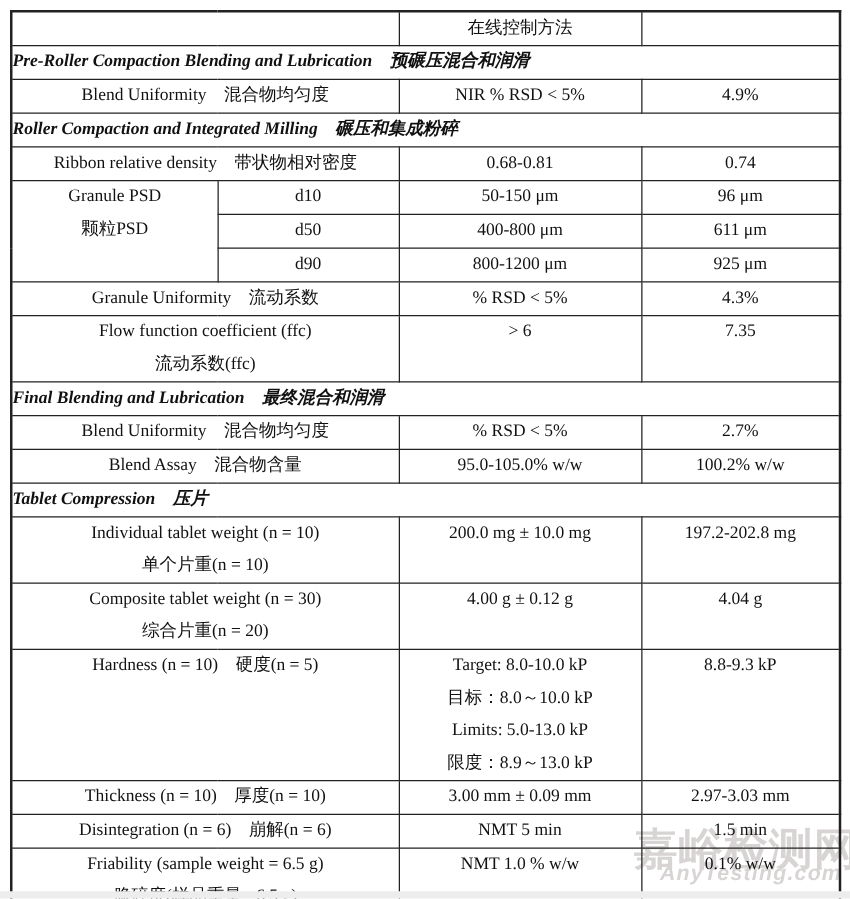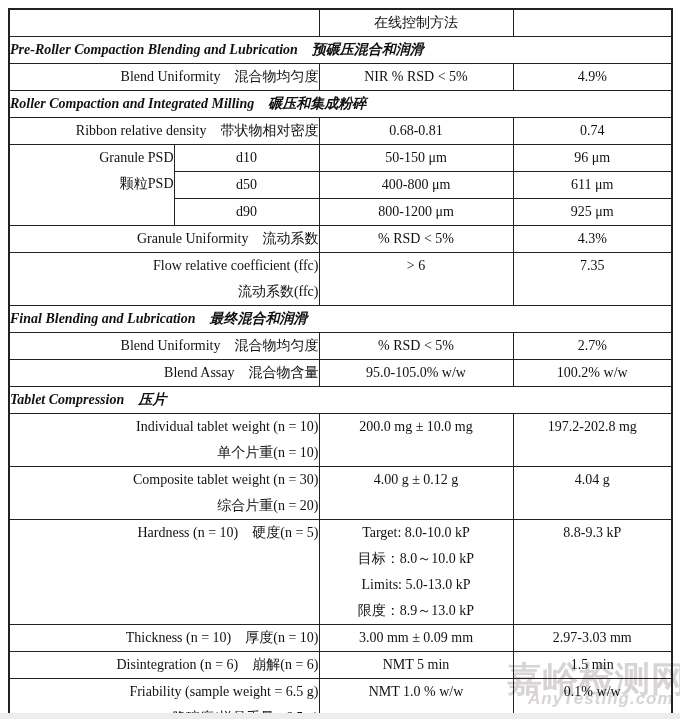--- a/index.html
+++ b/index.html
@@ -61,21 +61,21 @@
     vertical-align: top;
     line-height: 26px;
     padding: 0;
     overflow: hidden;
   }
   table.main {
     border: 2px solid #222222;
   }
   td.label {
     padding-left: 6px;
-    text-align: right;
+    text-align: center;
     margin-left: 44px;
   }
   td.center {
     text-align: center;
   }
   td.section {
     padding-left: 6px;
     font-weight: bold;
     font-style: italic;
   }
@@ -156,21 +156,21 @@
     </tr>
 
     <tr style="height:27px">
       <td colspan="2" class="label">Granule Uniformity　流动系数</td>
       <td class="center">% RSD &lt; 5%</td>
       <td class="center">4.3%</td>
     </tr>
 
     <tr style="height:51px">
       <td colspan="2" class="label">
-        <span class="line">Flow relative coefficient (ffc)</span>
+        <span class="line">Flow function coefficient (ffc)</span>
         <span class="line">流动系数(ffc)</span>
       </td>
       <td class="center">&gt; 6</td>
       <td class="center">7.35</td>
     </tr>
 
     <tr style="height:26px">
       <td colspan="4" class="section">
         <span class="en">Final Blending and Lubrication</span><span class="cn">最终混合和润滑</span>
       </td>

